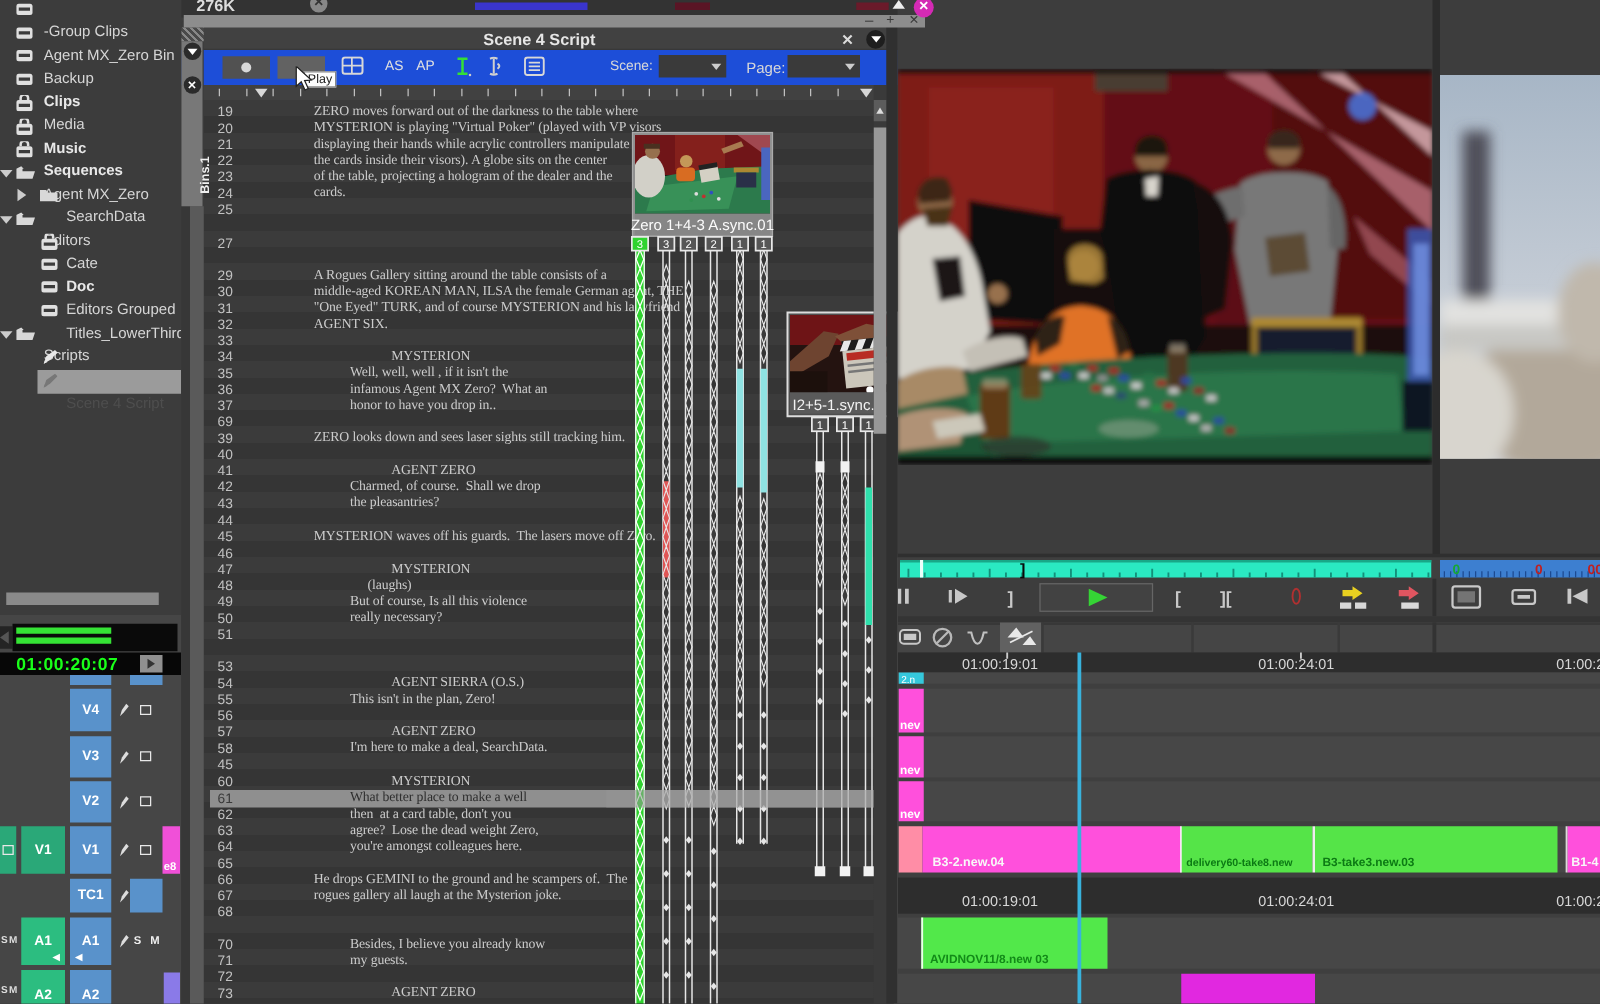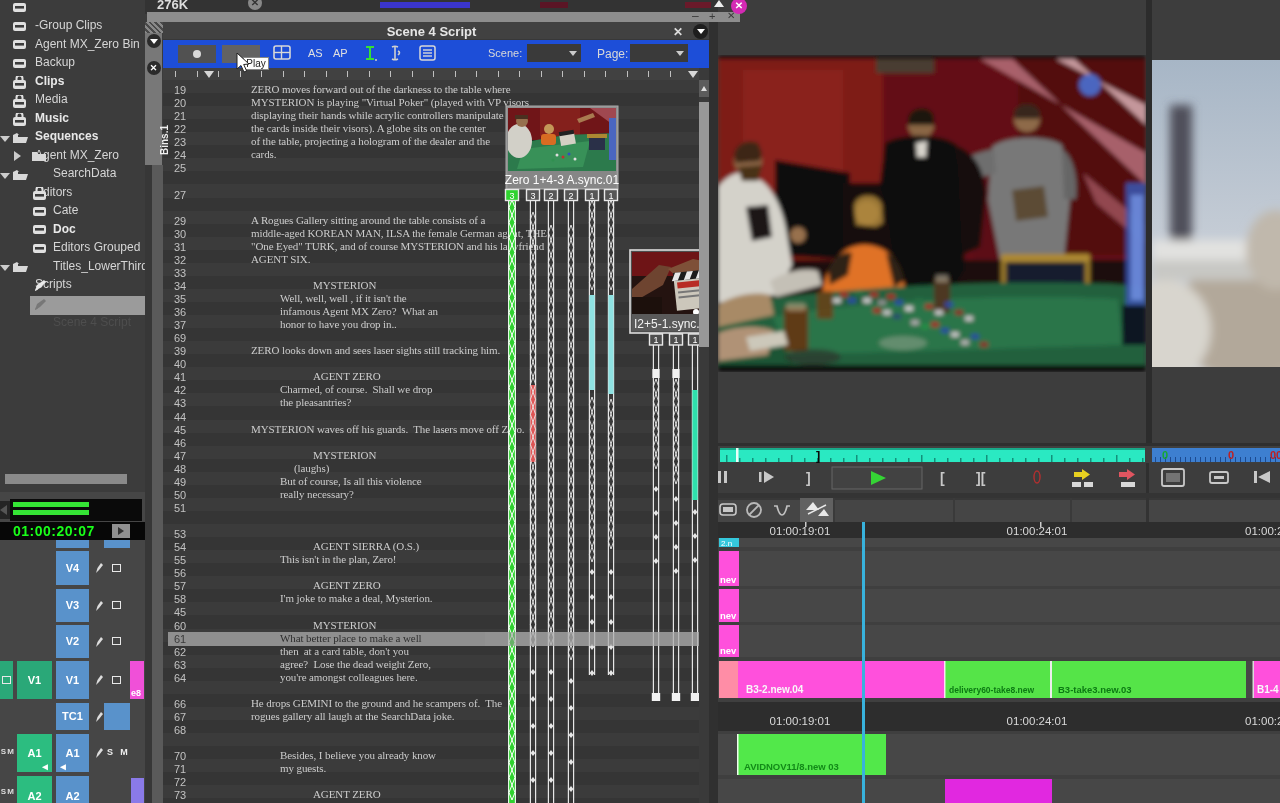--- a/index.html
+++ b/index.html
@@ -495,21 +495,21 @@
         </div>
   <div class="sr" style="top:550.2px">
           <i>56</i>
         </div>
   <div class="sr" style="top:563.3px">
           <i>57</i>
           <b class="nm">AGENT ZERO</b>
         </div>
   <div class="sr" style="top:576.3px">
           <i>58</i>
-          <b class="dl">I'm joke to make a deal, Mysterion.</b>
+          <b class="dl">I'm here to make a deal, SearchData.</b>
         </div>
   <div class="sr" style="top:589.4px">
           <i>45</i>
         </div>
   <div class="sr" style="top:602.5px">
           <i>60</i>
           <b class="nm">MYSTERION</b>
         </div>
   <div class="sr" style="top:615.5px">
           <i style="color:#3a3a3a;">61</i>
@@ -520,27 +520,30 @@
           <b class="dl">then&nbsp; at a card table, don't you</b>
         </div>
   <div class="sr" style="top:641.6px">
           <i>63</i>
           <b class="dl">agree?&nbsp; Lose the dead weight Zero,</b>
         </div>
   <div class="sr" style="top:654.7px">
           <i>64</i>
           <b class="dl">you're amongst colleagues here.</b>
         </div>
+  <div class="sr" style="top:667.8px">
+          <i>65</i>
+        </div>
   <div class="sr" style="top:680.8px">
           <i>66</i>
           <b class="d">He drops GEMINI to the ground and he scampers of.&nbsp; The</b>
         </div>
   <div class="sr" style="top:693.9px">
           <i>67</i>
-          <b class="d">rogues gallery all laugh at the SearchData joke.</b>
+          <b class="d">rogues gallery all laugh at the Mysterion joke.</b>
         </div>
   <div class="sr" style="top:706.9px">
           <i>68</i>
         </div>
   <div class="sr" style="top:733.1px">
           <i>70</i>
           <b class="dl">Besides, I believe you already know</b>
         </div>
   <div class="sr" style="top:746.1px">
           <i>71</i>

